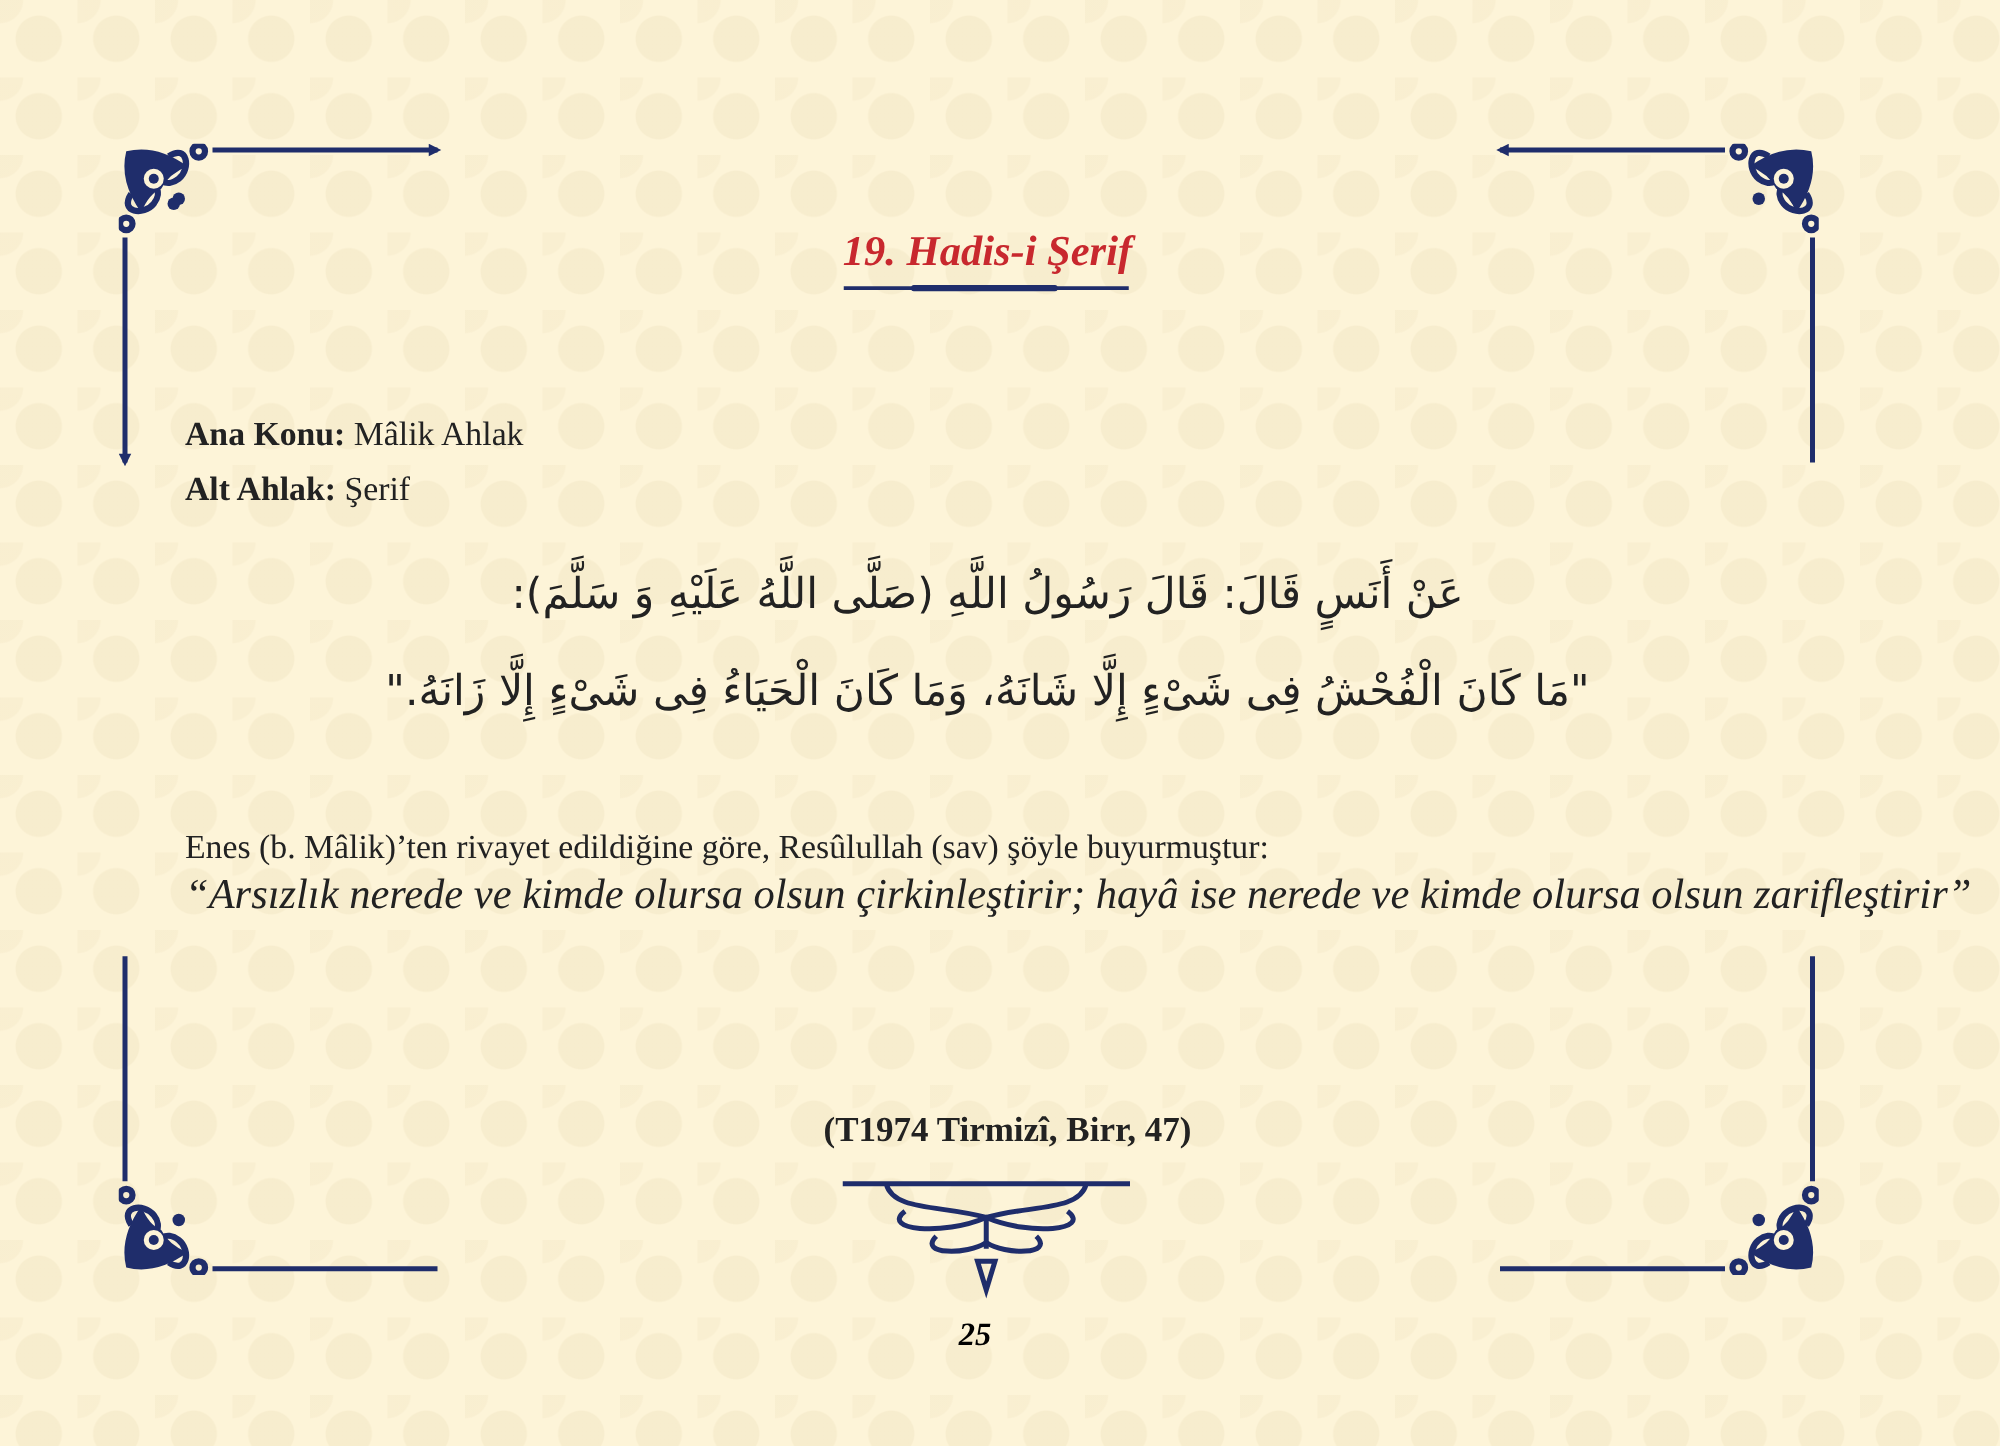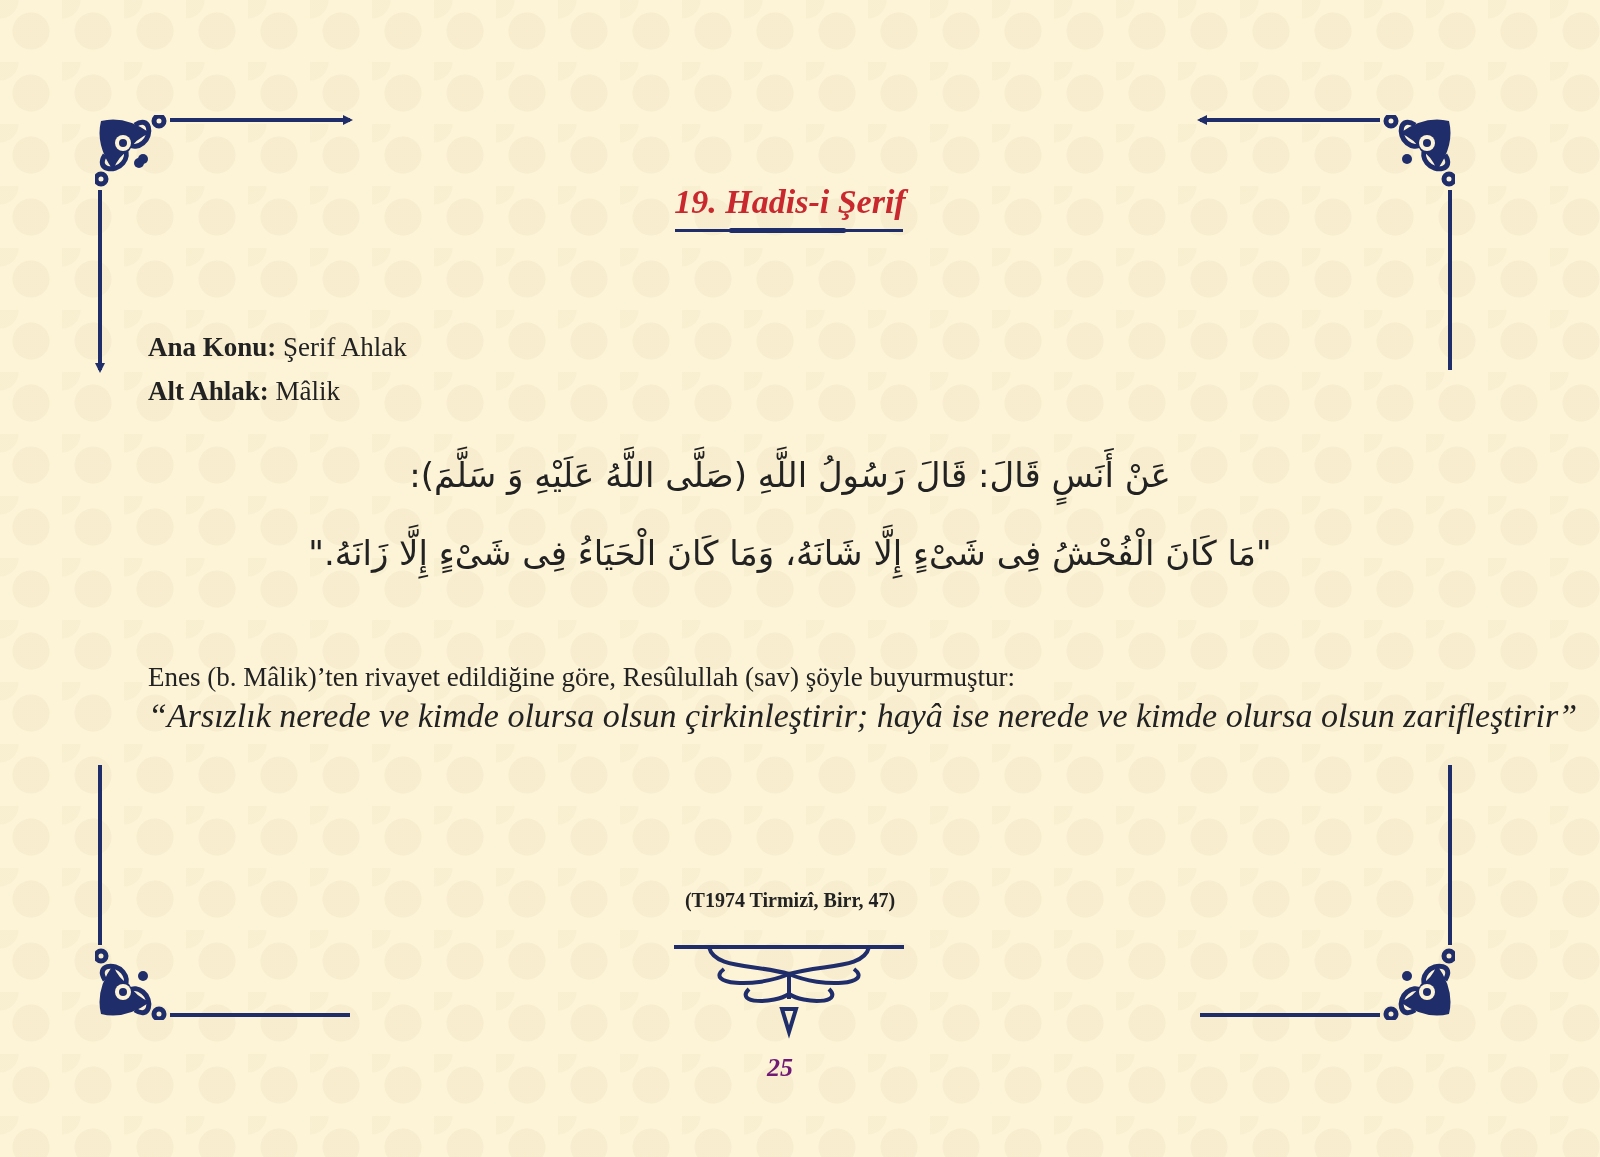--- a/index.html
+++ b/index.html
@@ -27,23 +27,23 @@
   #topic-main { top: 332px; }
   #topic-sub { top: 376px; }
   .arabic {
     left: 0; width: 1580px; text-align: center; direction: rtl;
     font-family: "DejaVu Sans", sans-serif; font-size: 34px; color: #222;
   }
   #arabic-1 { top: 455px; }
   #arabic-2 { top: 533px; }
   #translation-intro { left: 148px; top: 662px; font-size: 27px; }
   #translation-quote { left: 148px; top: 697px; font-size: 34px; font-style: italic; }
-  #source { left: 0; width: 1580px; top: 889px; text-align: center; font-weight: bold; font-size: 20px; }
+  #source { left: 16px; width: 1580px; top: 889px; text-align: center; font-weight: bold; font-size: 28px; }
   #bottom-ornament { left: 674px; top: 944px; width: 230px; height: 100px; }
-  #page-number { left: 0; width: 1560px; top: 1053px; text-align: center; font-weight: bold; font-style: italic; font-size: 26px; color: #701a75; }
+  #page-number { left: 0; width: 1560px; top: 1053px; text-align: center; font-weight: bold; font-style: italic; font-size: 26px; color: #000000; }
 </style>
 </head>
 <body>
 
 <div class="corner" style="left:95px; top:115px;">
   <svg viewBox="0 0 260 260">
     <g fill="none" stroke="#1f2d6b" stroke-width="5">
       <path d="M75 5 H255" stroke-width="4"></path>
       <path d="M5 75 V255" stroke-width="4"></path>
       <circle cx="64" cy="6" r="5"></circle>
@@ -116,25 +116,25 @@
       <circle cx="48" cy="44" r="5"></circle>
     </g>
   </svg>
 </div>
 
 <div id="title" class="abs">19. Hadis-i Şerif</div>
 <div id="title-rule" class="abs"></div>
 
 <div id="topic-main" class="abs topic">
   <b>Ana Konu:</b>
-  <span>Şerif Ahlak</span>
+  <span>Mâlik Ahlak</span>
 </div>
 <div id="topic-sub" class="abs topic">
   <b>Alt Ahlak:</b>
-  <span>Mâlik</span>
+  <span>Şerif</span>
 </div>
 
 <div id="arabic-1" class="abs arabic">عَنْ أَنَسٍ قَالَ: قَالَ رَسُولُ اللَّهِ (صَلَّى اللَّهُ عَلَيْهِ وَ سَلَّمَ):</div>
 <div id="arabic-2" class="abs arabic">"مَا كَانَ الْفُحْشُ فِى شَىْءٍ إِلَّا شَانَهُ، وَمَا كَانَ الْحَيَاءُ فِى شَىْءٍ إِلَّا زَانَهُ."</div>
 
 <div id="translation-intro" class="abs">Enes (b. Mâlik)’ten rivayet edildiğine göre, Resûlullah (sav) şöyle buyurmuştur:</div>
 <div id="translation-quote" class="abs">“Arsızlık nerede ve kimde olursa olsun çirkinleştirir; hayâ ise nerede ve kimde olursa olsun zarifleştirir”</div>
 
 <div id="source" class="abs">(T1974 Tirmizî, Birr, 47)</div>
 

